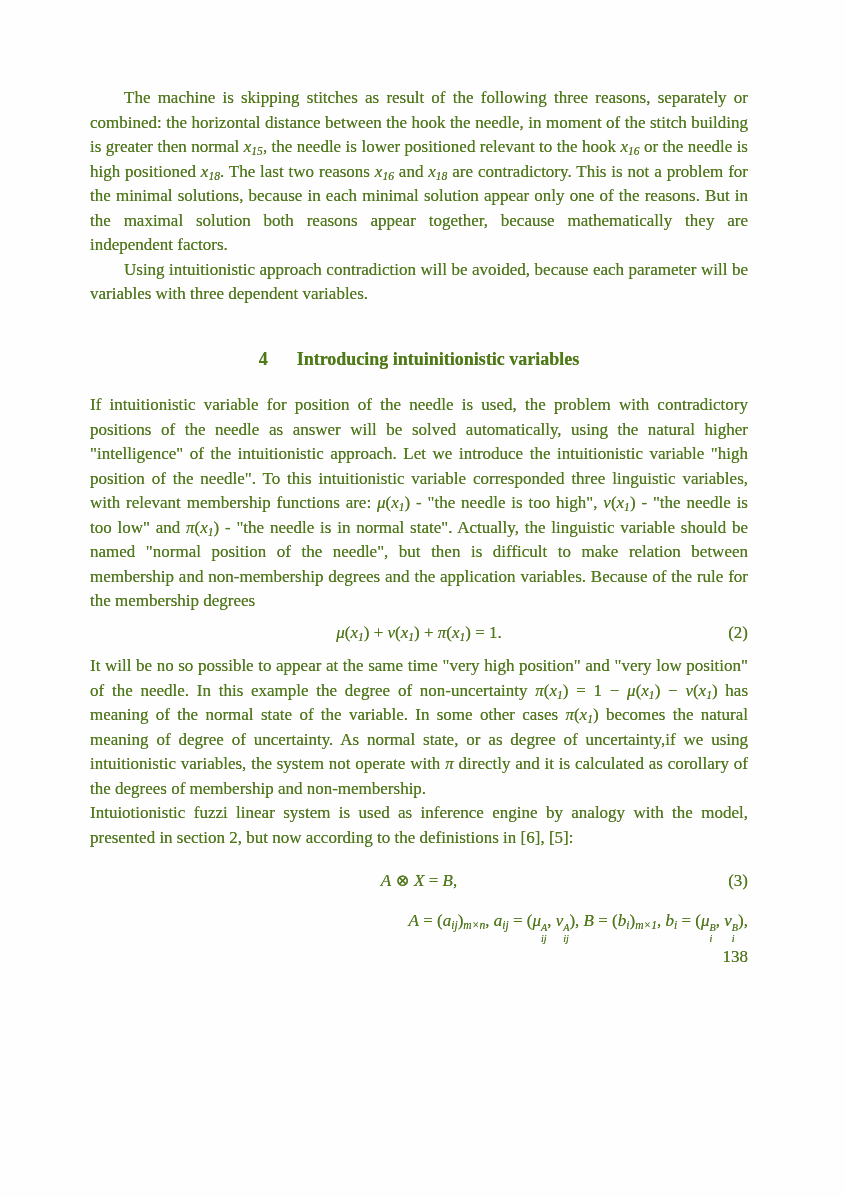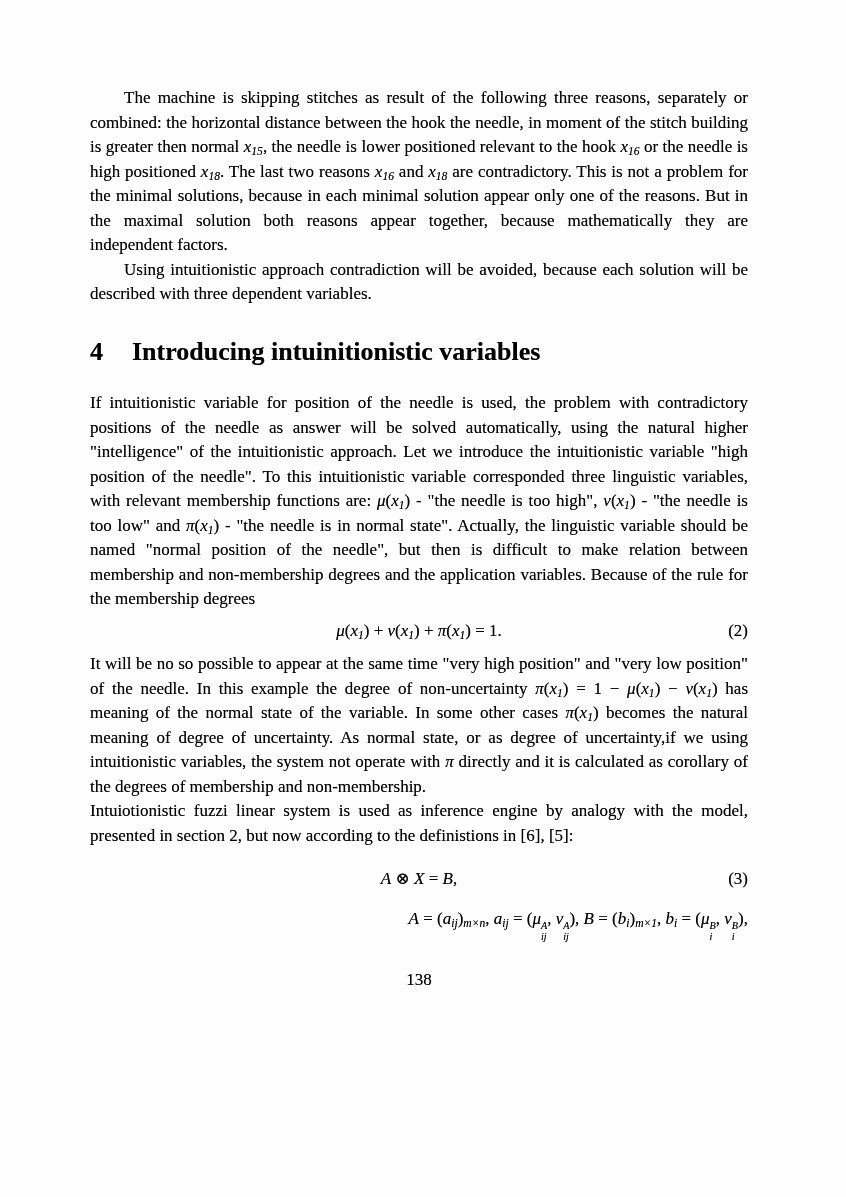--- a/index.html
+++ b/index.html
@@ -6,60 +6,60 @@
   .page {
     position: relative;
     width: 846px;
     height: 1197px;
     box-sizing: border-box;
     background: #fefefe;
     padding: 86px 98px 0 90px;
     font-family: "Liberation Serif", "DejaVu Serif", serif;
     font-size: 17px;
     line-height: 24.5px;
-    color: #000000;
+    color: #4d7c0f;
     text-align: justify;
     text-shadow: 0 0 0.5px rgba(20,20,20,0.55);
     overflow: hidden;
   }
   p { margin: 0; }
   .ind { text-indent: 34px; }
   .heading {
-    font-size: 26px;
+    font-size: 18px;
     font-weight: 700;
     line-height: 1.25;
-    text-align: left;
-    margin: 29px 0 23px 0;
+    text-align: center;
+    margin: 41px 0 23px 0;
   }
   .hnum { margin-right: 29px; }
   .eqrow { position: relative; text-align: center; margin: 7px 0 9px 0; }
   .eqrow.sp { margin: 19px 0 15px 0; }
   .eqnum { position: absolute; right: 0; top: 0; }
   .where-line { text-align: left; margin: 7px 0 5px 0; }
   .mathline { text-align: right; margin: 9px 0 0 0; }
-  .pagenum { text-align: center; margin-top: 25px; }
+  .pagenum { text-align: right; }
   .it { font-style: italic; }
   sub { font-size: 68%; line-height: 0; vertical-align: -0.28em; }
   .ss {
     display: inline-flex;
     flex-direction: column;
     align-items: flex-start;
     font-size: 60%;
     line-height: 1.1;
     vertical-align: -0.55em;
   }
 </style>
 </head>
 <body>
 
 <div class="page">
 
   <p class="ind"><span>The machine is skipping stitches as result of the following three reasons, separately or combined: the horizontal distance between the hook the needle, in moment of the stitch building is greater then normal </span><span class="it">x</span><sub class="it">15</sub><span>, the needle is lower positioned relevant to the hook </span><span class="it">x</span><sub class="it">16</sub><span> or the needle is high positioned </span><span class="it">x</span><sub class="it">18</sub><span>. The last two reasons </span><span class="it">x</span><sub class="it">16</sub><span> and </span><span class="it">x</span><sub class="it">18</sub><span> are contradictory. This is not a problem for the minimal solutions, because in each minimal solution appear only one of the reasons. But in the maximal solution both reasons appear together, because mathematically they are independent factors.</span></p>
 
-  <p class="ind"><span>Using intuitionistic approach contradiction will be avoided, because each solution will be described with three dependent variables.</span></p>
+  <p class="ind"><span>Using intuitionistic approach contradiction will be avoided, because each parameter will be variables with three dependent variables.</span></p>
 
   <h2 class="heading"><span class="hnum">4</span><span>Introducing intuinitionistic variables</span></h2>
 
   <p><span>If intuitionistic variable for position of the needle is used, the problem with contradictory positions of the needle as answer will be solved automatically, using the natural higher "intelligence" of the intuitionistic approach. Let we introduce the intuitionistic variable "high position of the needle". To this intuitionistic variable corresponded three linguistic variables, with relevant membership functions are: </span><span class="it">μ</span><span>(</span><span class="it">x</span><sub class="it">1</sub><span>) - "the needle is too high", </span><span class="it">ν</span><span>(</span><span class="it">x</span><sub class="it">1</sub><span>) - "the needle is too low" and </span><span class="it">π</span><span>(</span><span class="it">x</span><sub class="it">1</sub><span>) - "the needle is in normal state". Actually, the linguistic variable should be named "normal position of the needle", but then is difficult to make relation between membership and non-membership degrees and the application variables. Because of the rule for the membership degrees</span></p>
 
   <div class="eqrow">
     <span><span class="it">μ</span><span>(</span><span class="it">x</span><sub class="it">1</sub><span>) + </span><span class="it">ν</span><span>(</span><span class="it">x</span><sub class="it">1</sub><span>) + </span><span class="it">π</span><span>(</span><span class="it">x</span><sub class="it">1</sub><span>) = 1.</span></span>
     <span class="eqnum">(2)</span>
   </div>
 

